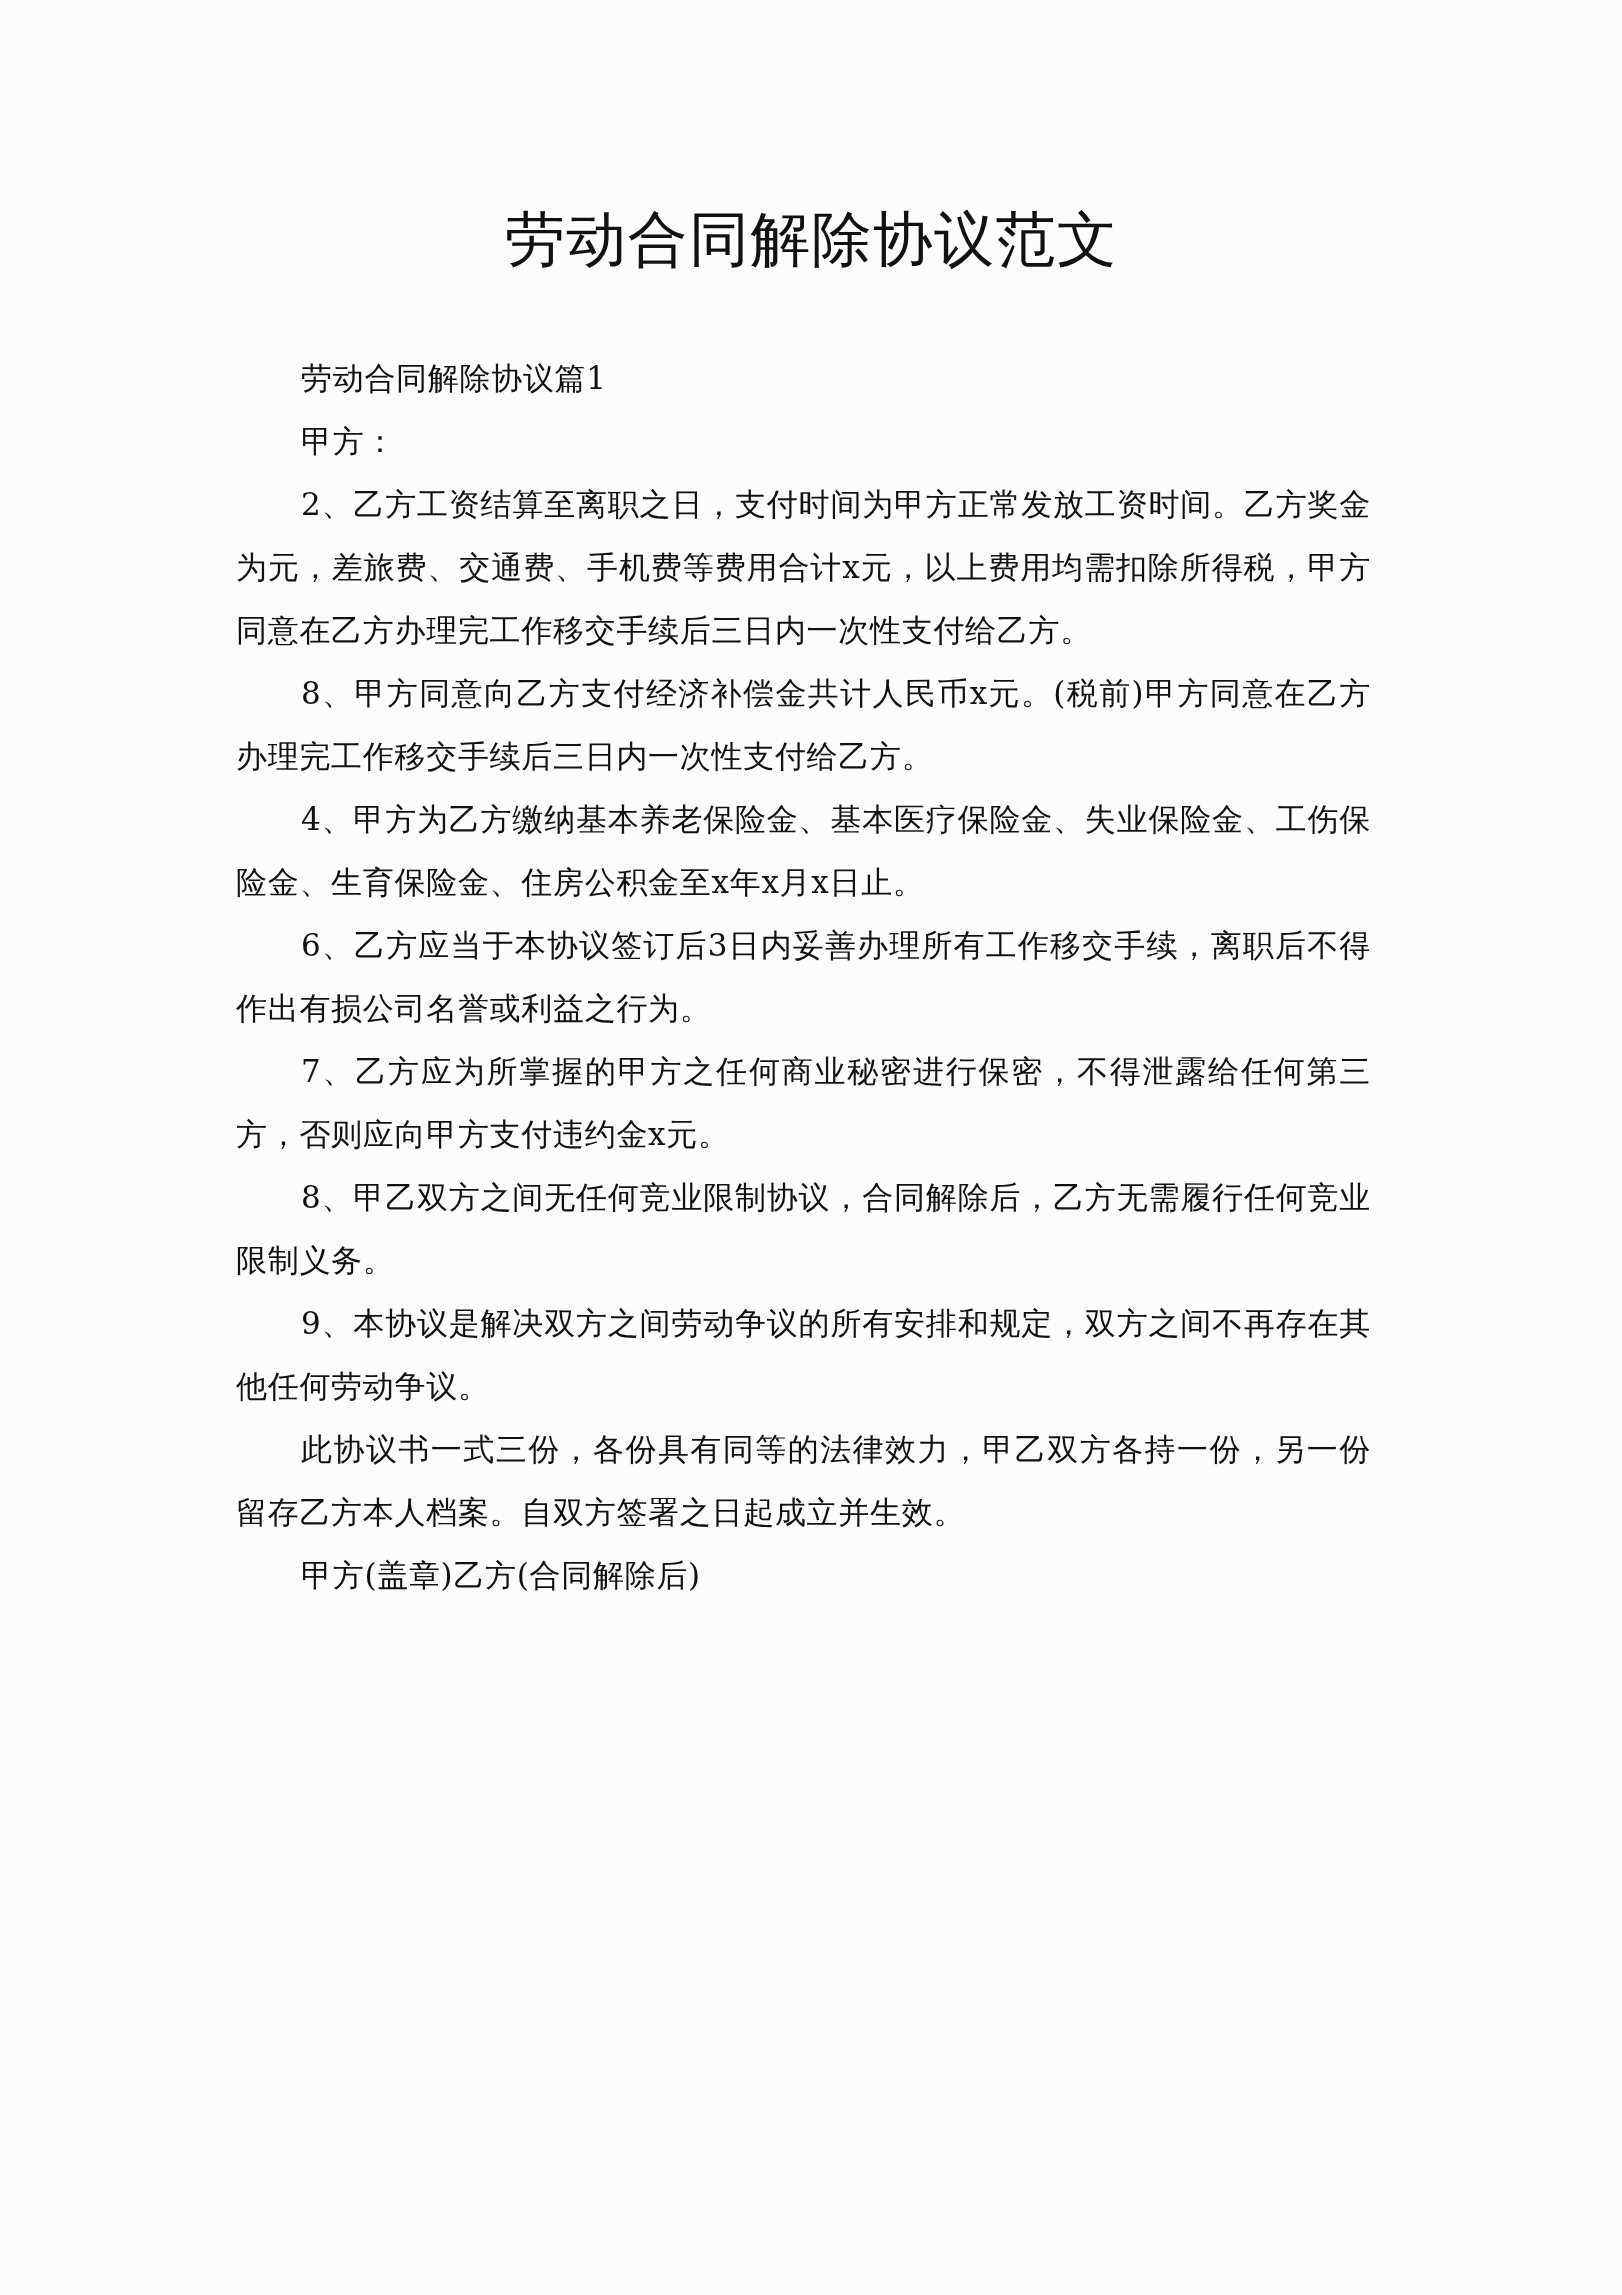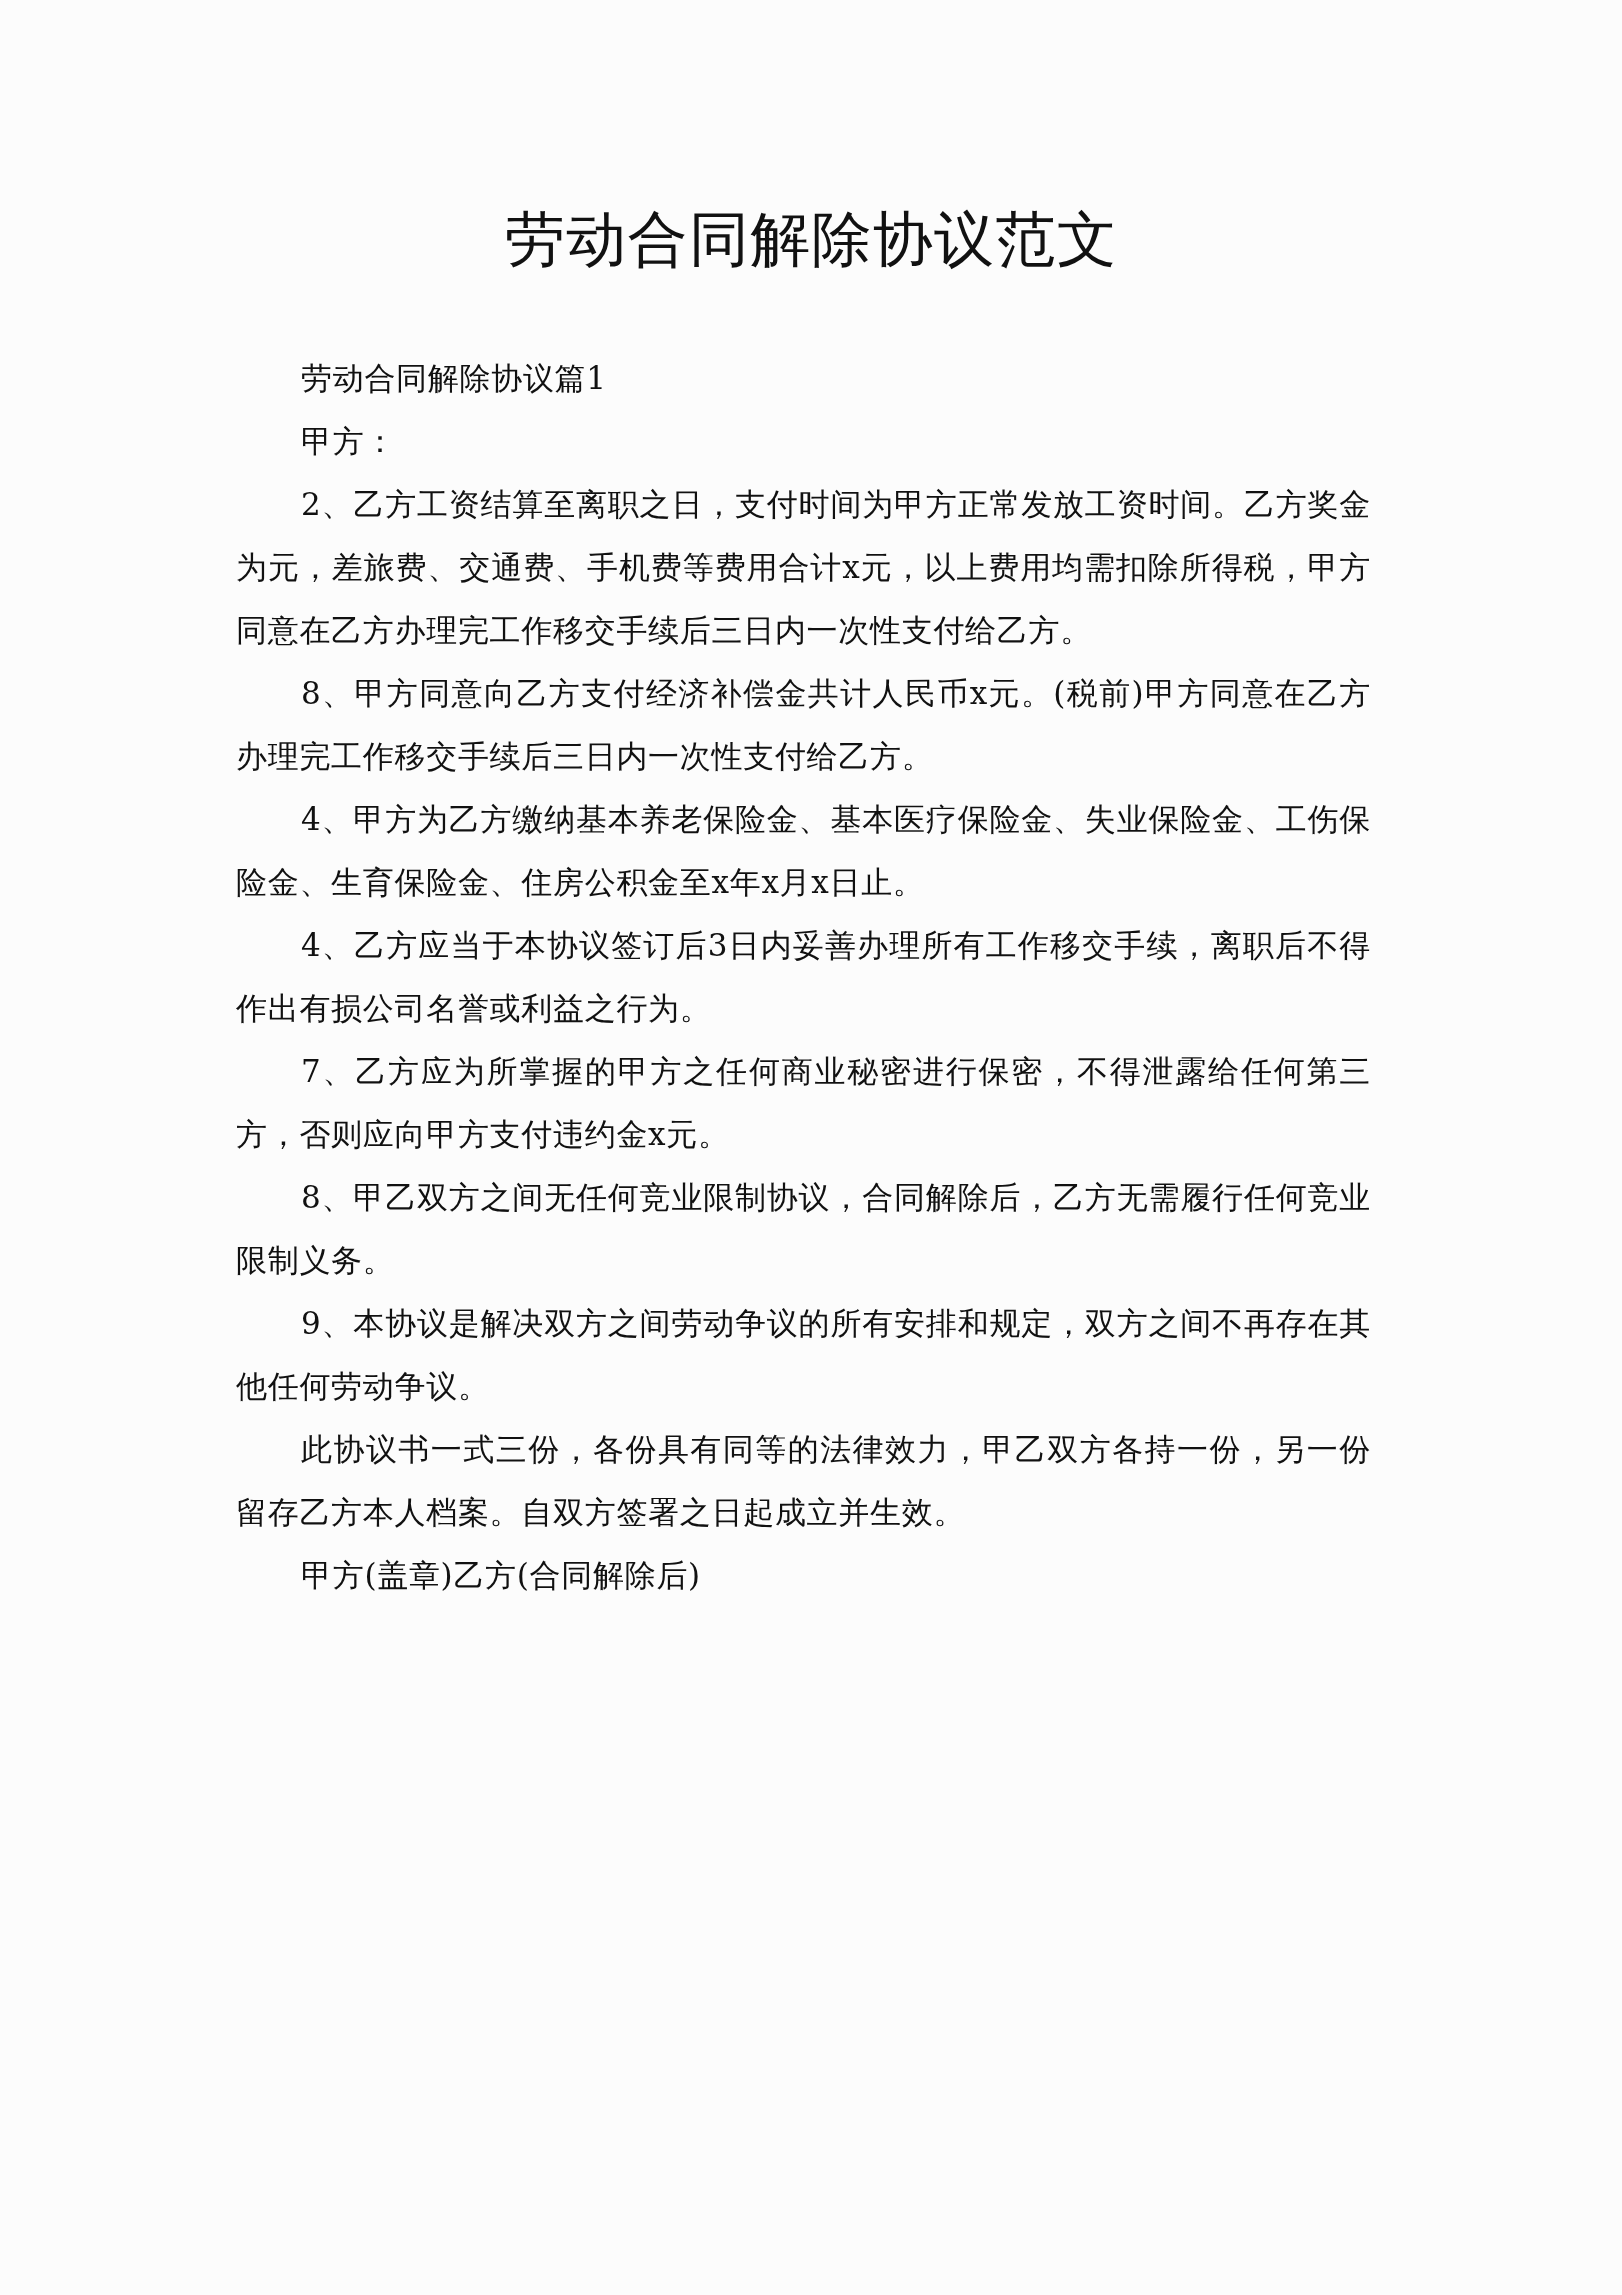--- a/index.html
+++ b/index.html
@@ -55,21 +55,21 @@
 
 <div class="page">
   <h1 class="title">劳动合同解除协议范文</h1>
 
   <div class="body">
     <p class="para">劳动合同解除协议篇1</p>
     <p class="para">甲方：</p>
     <p class="para">2、乙方工资结算至离职之日，支付时间为甲方正常发放工资时间。乙方奖金为元，差旅费、交通费、手机费等费用合计x元，以上费用均需扣除所得税，甲方同意在乙方办理完工作移交手续后三日内一次性支付给乙方。</p>
     <p class="para">8、甲方同意向乙方支付经济补偿金共计人民币x元。(税前)甲方同意在乙方办理完工作移交手续后三日内一次性支付给乙方。</p>
     <p class="para">4、甲方为乙方缴纳基本养老保险金、基本医疗保险金、失业保险金、工伤保险金、生育保险金、住房公积金至x年x月x日止。</p>
-    <p class="para">4、乙方应当于本协议签订后3日内妥善办理所有工作移交手续，离职后不得作出有损公司名誉或利益之行为。</p>
+    <p class="para">6、乙方应当于本协议签订后3日内妥善办理所有工作移交手续，离职后不得作出有损公司名誉或利益之行为。</p>
     <p class="para">7、乙方应为所掌握的甲方之任何商业秘密进行保密，不得泄露给任何第三方，否则应向甲方支付违约金x元。</p>
     <p class="para">8、甲乙双方之间无任何竞业限制协议，合同解除后，乙方无需履行任何竞业限制义务。</p>
     <p class="para">9、本协议是解决双方之间劳动争议的所有安排和规定，双方之间不再存在其他任何劳动争议。</p>
     <p class="para">此协议书一式三份，各份具有同等的法律效力，甲乙双方各持一份，另一份留存乙方本人档案。自双方签署之日起成立并生效。</p>
     <p class="para">甲方(盖章)乙方(合同解除后)</p>
   </div>
 </div>
 
 
 </body></html>

